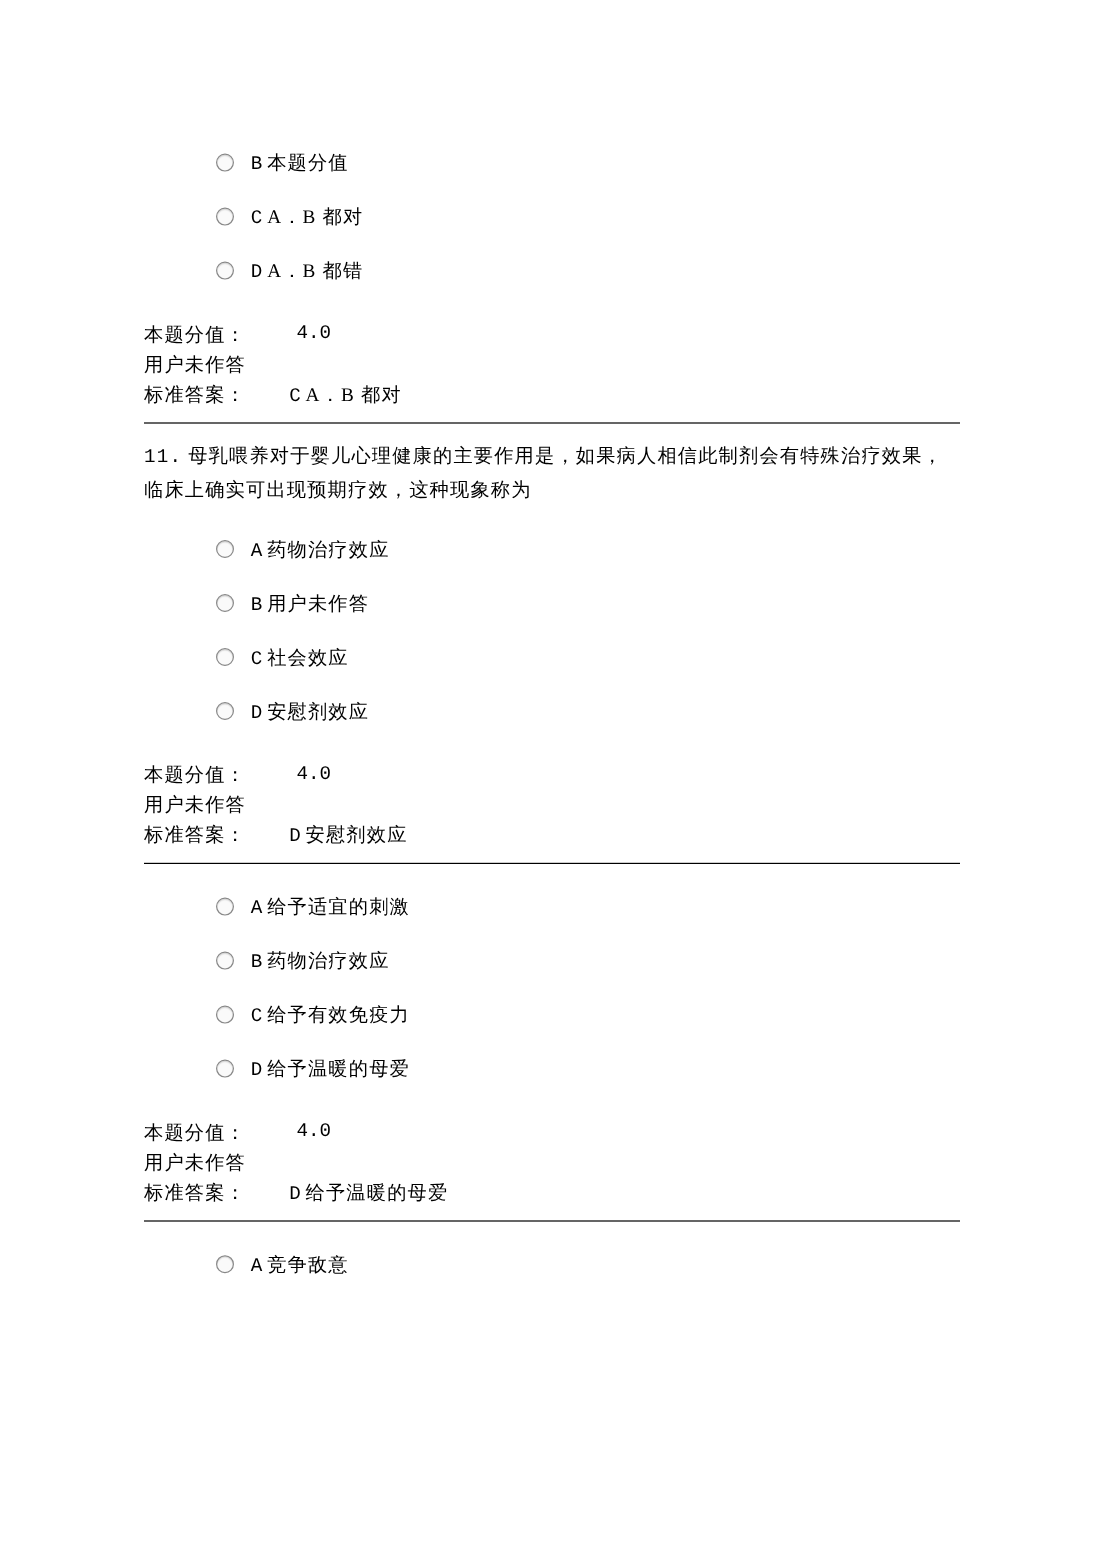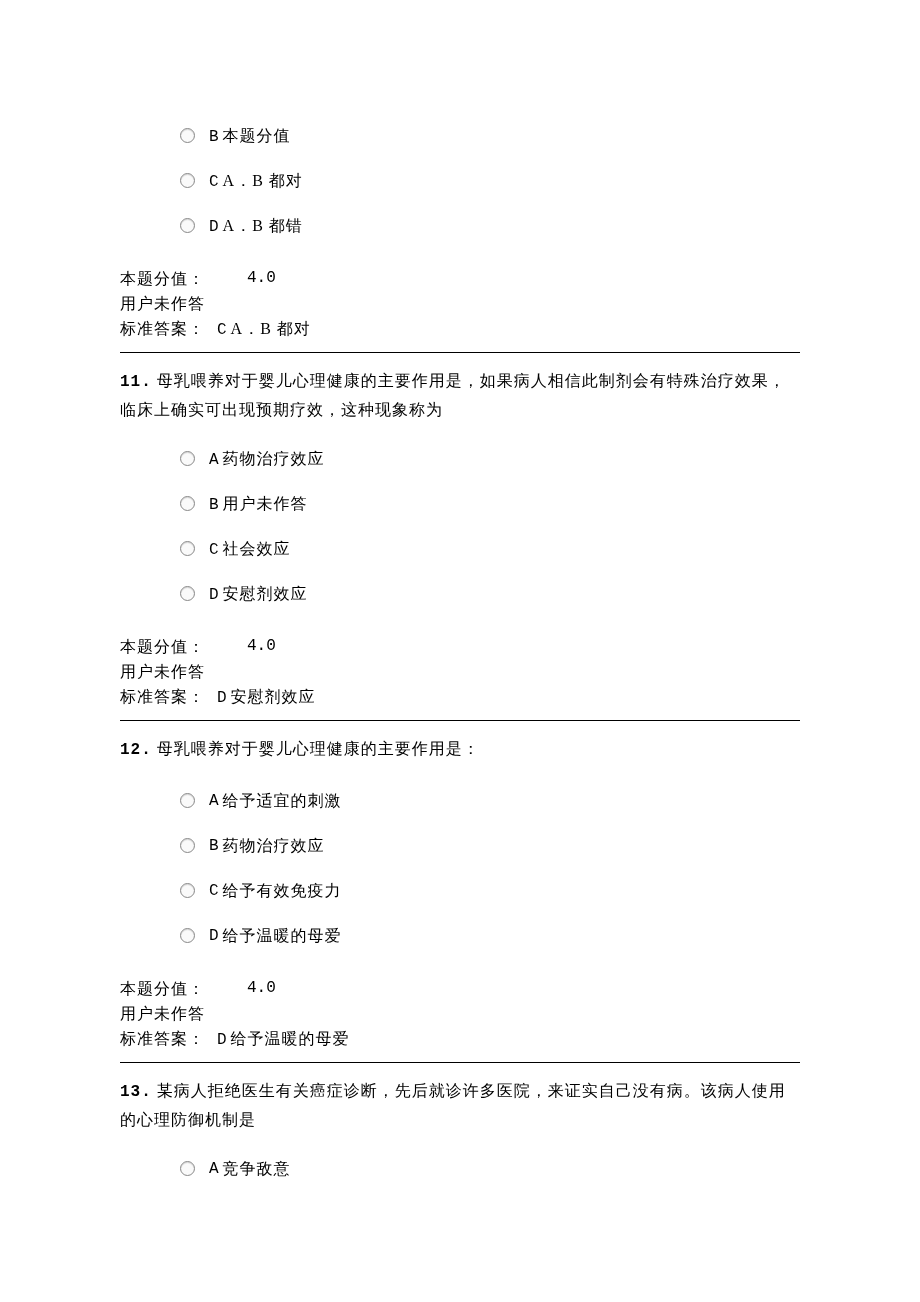--- a/index.html
+++ b/index.html
@@ -47,34 +47,33 @@
   }
   .meta-label {
     letter-spacing: 1px;
     text-align: right;
   }
   .meta-value {
     font-family: "Courier New", monospace;
     margin-left: 42px;
   }
   .meta-answer {
-    margin-left: 12px;
+    margin-left: 36px;
   }
   hr.sep {
     border: none;
     border-top: 1px solid #000;
     margin: 10px 0 14px 0;
   }
   .question-text {
     line-height: 1.7;
     letter-spacing: 1px;
   }
   .qnum {
     font-family: "Courier New", monospace;
-    font-weight: bold;
   }
   .options-block {
     margin-top: 14px;
   }
   .ans-letter {
     font-family: "Courier New", monospace;
   }
 </style>
 </head>
 <body>
@@ -158,24 +157,20 @@
       <span class="meta-label">标准答案：</span>
       <span class="meta-answer">
         <span class="ans-letter">D</span>
         <span class="opt-text">安慰剂效应</span>
       </span>
     </div>
   </div>
 
   <hr class="sep">
 
-  <div class="question-text">
-    <span class="qnum">12.</span>
-    <span>母乳喂养对于婴儿心理健康的主要作用是：</span>
-  </div>
 
   <div class="options-block">
     <div class="option-row">
       <span class="radio"></span>
       <span class="opt-letter">A</span>
       <span class="opt-text">给予适宜的刺激</span>
     </div>
     <div class="option-row">
       <span class="radio"></span>
       <span class="opt-letter">B</span>
@@ -205,24 +200,20 @@
       <span class="meta-label">标准答案：</span>
       <span class="meta-answer">
         <span class="ans-letter">D</span>
         <span class="opt-text">给予温暖的母爱</span>
       </span>
     </div>
   </div>
 
   <hr class="sep">
 
-  <div class="question-text">
-    <span class="qnum">13.</span>
-    <span>某病人拒绝医生有关癌症诊断，先后就诊许多医院，来证实自己没有病。该病人使用的心理防御机制是</span>
-  </div>
 
   <div class="options-block">
     <div class="option-row">
       <span class="radio"></span>
       <span class="opt-letter">A</span>
       <span class="opt-text">竞争敌意</span>
     </div>
   </div>
 
 </div>

